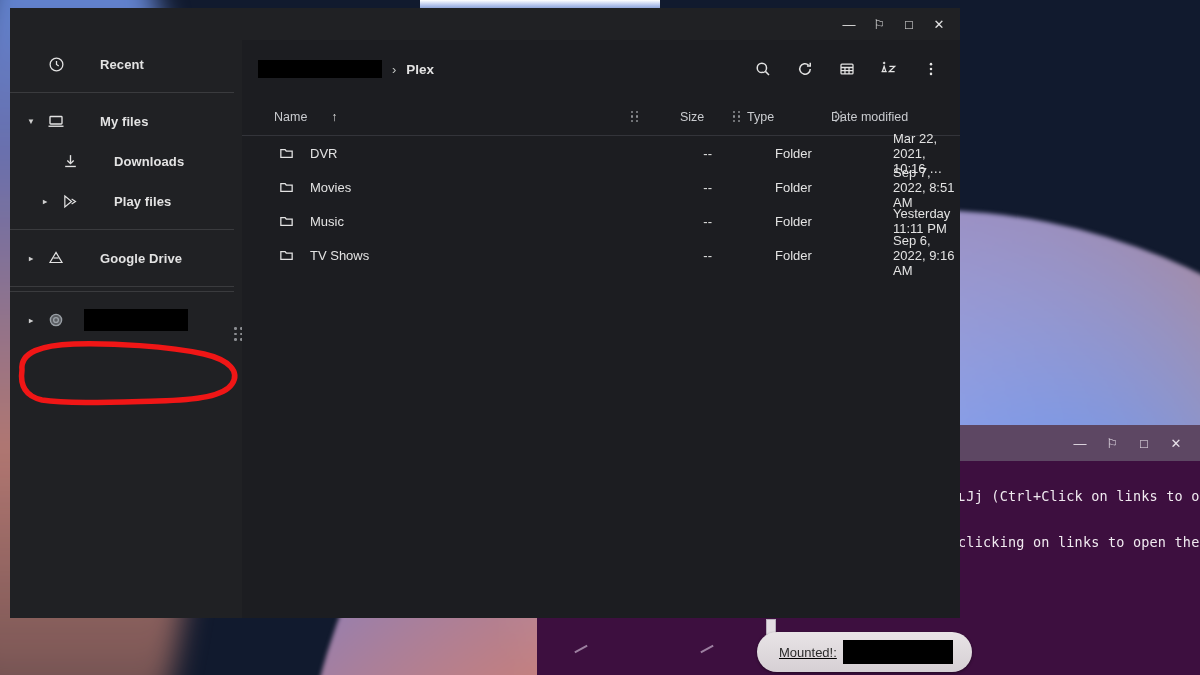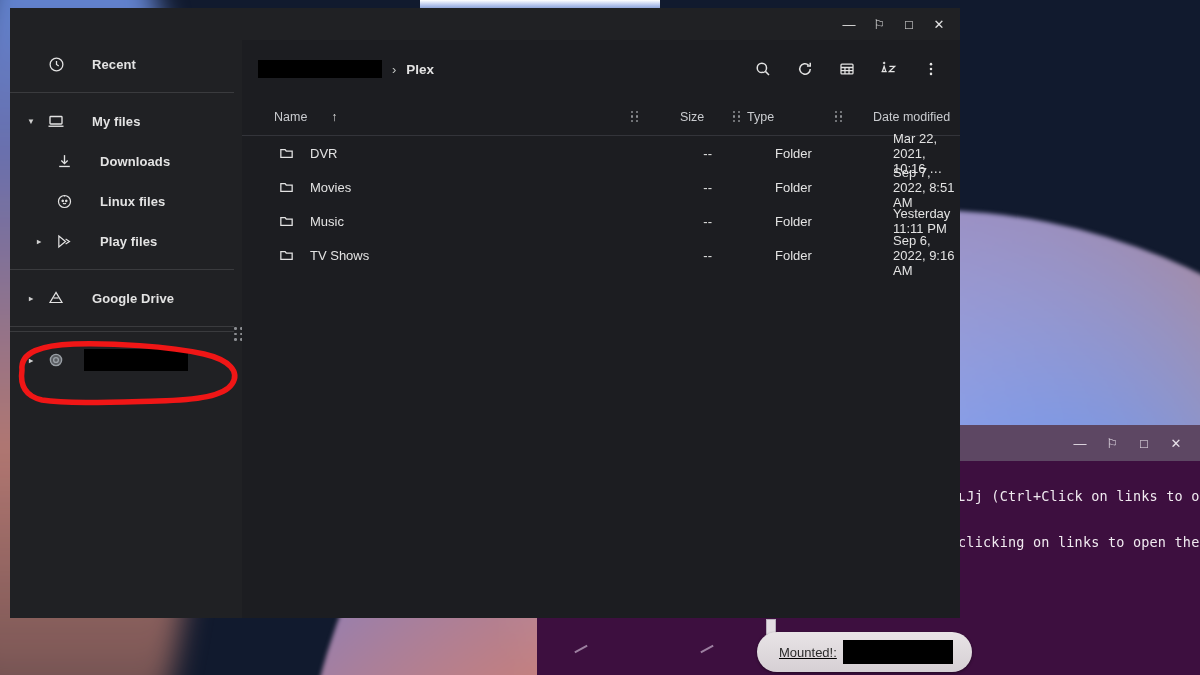--- a/index.html
+++ b/index.html
@@ -133,22 +133,22 @@
   }
   .nav-arrow {
     width: 22px; display: flex; align-items: center; justify-content: center;
     color: #cfcfcf; font-size: 8px; margin-left: 10px;
   }
   .nav-arrow.spacer { visibility: hidden; }
   .nav-icon {
     width: 28px; display: flex; align-items: center; justify-content: center;
     color: #e3e3e3;
   }
-  .nav-label { margin-left: 22px; letter-spacing: 0.1px; }
-  .nav-item.sub { padding-left: 8px; }
+  .nav-label { margin-left: 30px; letter-spacing: 0.1px; }
+  .nav-item.sub { padding-left: 14px; }
   .nav-redact { width: 104px; height: 22px; background: #000; margin-left: 14px; }
   #sidebar-handle {
     position: absolute; left: 224px; top: 287px;
     display: grid; grid-template-columns: 3px 3px; grid-gap: 3px;
   }
   #sidebar-handle i {
     width: 2.5px; height: 2.5px; background: #8d8f93; border-radius: 50%;
     display: block;
   }
 
@@ -179,21 +179,21 @@
   }
   .col-name { position: absolute; left: 32px; display: flex; align-items: center; gap: 24px; }
   .sort-arrow { font-size: 12px; color: #e3e3e3; }
   .gripper { display: grid; grid-template-columns: 2.5px 2.5px; grid-gap: 2.5px; }
   .gripper i { width: 2.2px; height: 2.2px; background: #8d8f93; border-radius: 50%; display: block; }
   #grip-1 { position: absolute; left: 389px; }
   #grip-2 { position: absolute; left: 491px; }
   #grip-3 { position: absolute; left: 593px; }
   .col-size { position: absolute; left: 438px; text-align: right; }
   .col-type { position: absolute; left: 505px; }
-  .col-date { position: absolute; left: 631px; }
+  .col-date { position: absolute; left: 589px; }
 
   
   #rows { position: absolute; left: 0; top: 96px; right: 0; bottom: 0; }
   .row {
     position: relative; height: 34px; display: flex; align-items: center;
     color: #e3e3e3; font-size: 13px;
   }
   .row-icon { position: absolute; left: 36px; color: #e3e3e3; display: flex; }
   .row-name { position: absolute; left: 68px; }
   .row-size { position: absolute; left: 438px; width: 32px; text-align: right; color: #e3e3e3; }
@@ -280,32 +280,20 @@
         <span class="nav-icon">
           <svg width="17" height="17" viewBox="0 0 24 24" fill="none" stroke="currentColor" stroke-width="1.9">
             <path d="M12 3v11"></path>
               <path d="M7.5 10.5 12 15l4.5-4.5"></path>
               <path d="M4.5 19h15"></path>
           </svg>
         </span>
         <span class="nav-label">Downloads</span>
       </div>
 
-      <div class="nav-item sub">
-        <span class="nav-arrow spacer">▸</span>
-        <span class="nav-icon">
-          <svg width="17" height="17" viewBox="0 0 24 24" fill="none" stroke="currentColor" stroke-width="1.7">
-            <circle cx="12" cy="12" r="8.5"></circle>
-            <path d="M9.5 10.2a1 1 0 1 0 .01 0M14.5 10.2a1 1 0 1 0 .01 0"></path>
-            <path d="M10 14.2c1.2 1.3 2.8 1.3 4 0"></path>
-            <path d="M12 3.5v1.6"></path>
-          </svg>
-        </span>
-        <span class="nav-label">Linux files</span>
-      </div>
 
       <div class="nav-item sub">
         <span class="nav-arrow">▸</span>
         <span class="nav-icon">
           <svg width="17" height="17" viewBox="0 0 24 24" fill="none" stroke="currentColor" stroke-width="1.7">
             <path d="M4 4.2 13.4 12 4 19.8z"></path>
               <path d="M13.6 8.6 19 12l-5.4 3.4"></path>
           </svg>
         </span>
         <span class="nav-label">Play files</span>

